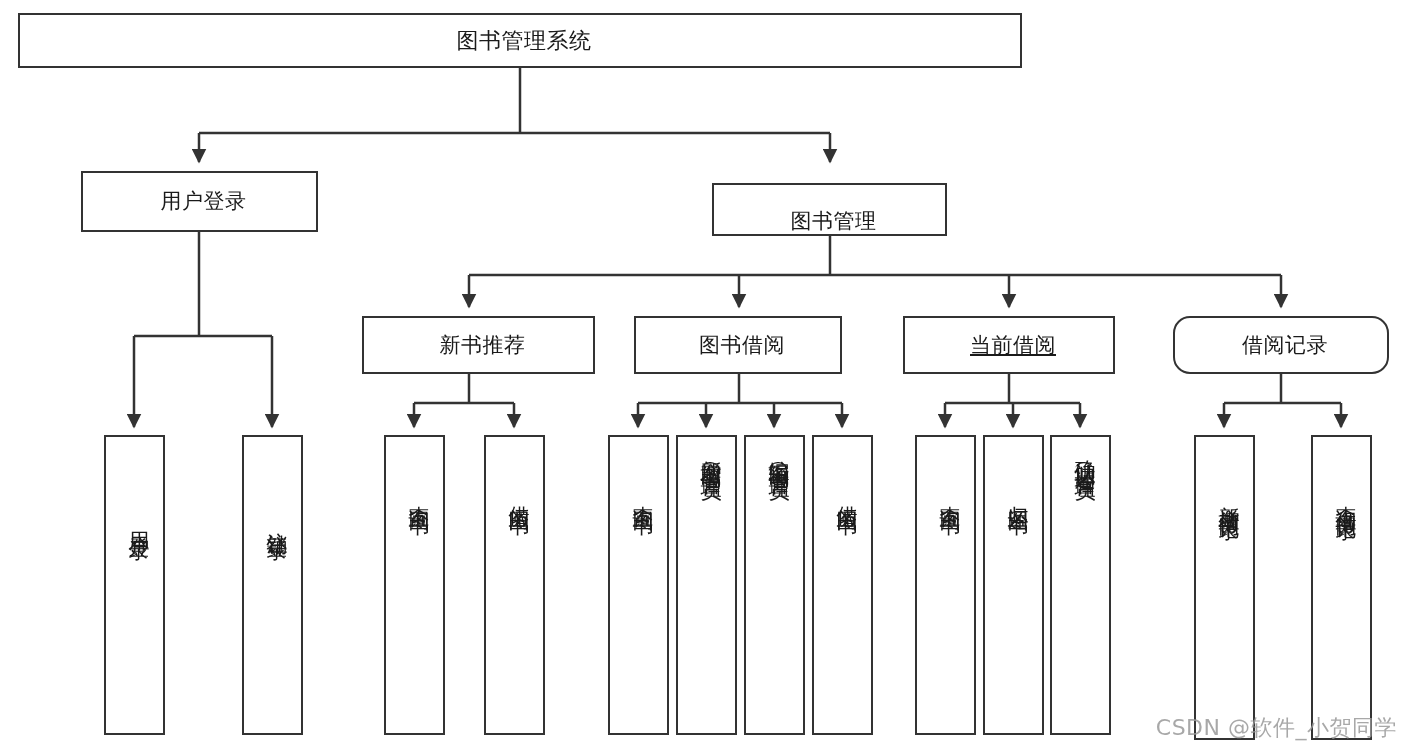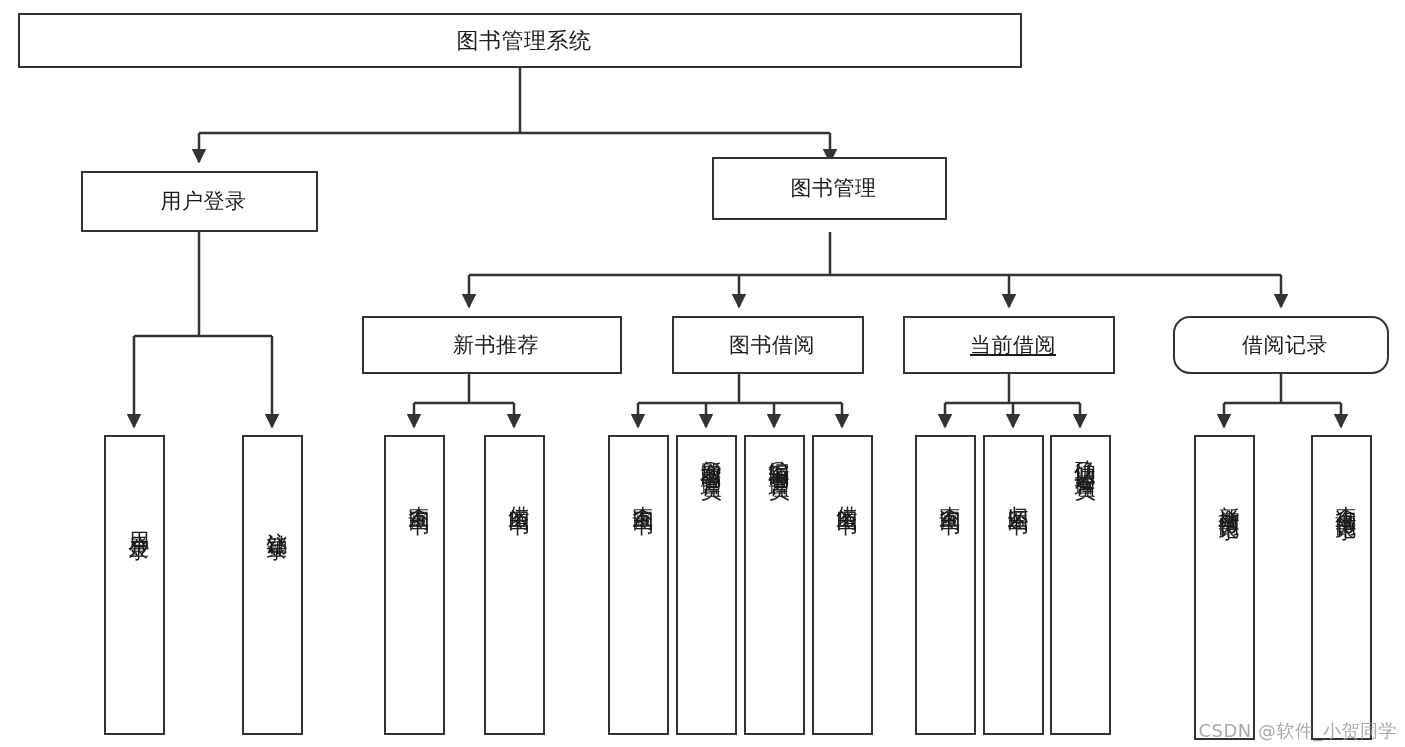--- a/index.html
+++ b/index.html
@@ -72,21 +72,21 @@
   .node.vert.mid-label {
     padding-top: 52px;
   }
   .node.vert.low-label {
     padding-top: 78px;
   }
   .watermark {
     position: absolute;
     right: 8px;
     bottom: 4px;
-    font-size: 18px;
+    font-size: 22px;
     color: #9a9a9a;
     opacity: 0.85;
     white-space: nowrap;
     letter-spacing: 0.5px;
   }
 </style>
 </head>
 <body>
 
 <div id="diagram-root">
@@ -141,28 +141,28 @@
     </g>
   </svg>
 
   <div class="node horiz root" style="left:18px; top:13px; width:1004px; height:55px;">
     <span class="node-label">图书管理系统</span>
   </div>
 
   <div class="node horiz" style="left:81px; top:171px; width:237px; height:61px;">
     <span class="node-label">用户登录</span>
   </div>
-  <div class="node horiz" style="left:712px; top:157px; width:235px; height:63px;">
+  <div class="node horiz" style="left:712px; top:183px; width:235px; height:53px;align-items:flex-end;">
     <span class="node-label">图书管理</span>
   </div>
 
-  <div class="node horiz" style="left:362px; top:316px; width:260px; height:58px;">
+  <div class="node horiz" style="left:362px; top:316px; width:233px; height:58px;">
     <span class="node-label">新书推荐</span>
   </div>
-  <div class="node horiz" style="left:672px; top:316px; width:192px; height:58px;">
+  <div class="node horiz" style="left:634px; top:316px; width:208px; height:58px;">
     <span class="node-label">图书借阅</span>
   </div>
   <div class="node horiz" style="left:903px; top:316px; width:212px; height:58px;text-decoration:underline;">
     <span class="node-label">当前借阅</span>
   </div>
   <div class="node horiz" style="left:1173px; top:316px; width:216px; height:58px;border-radius:17px;">
     <span class="node-label">借阅记录</span>
   </div>
 
   <div class="node vert low-label" style="left:104px; top:435px; width:61px; height:300px;">

